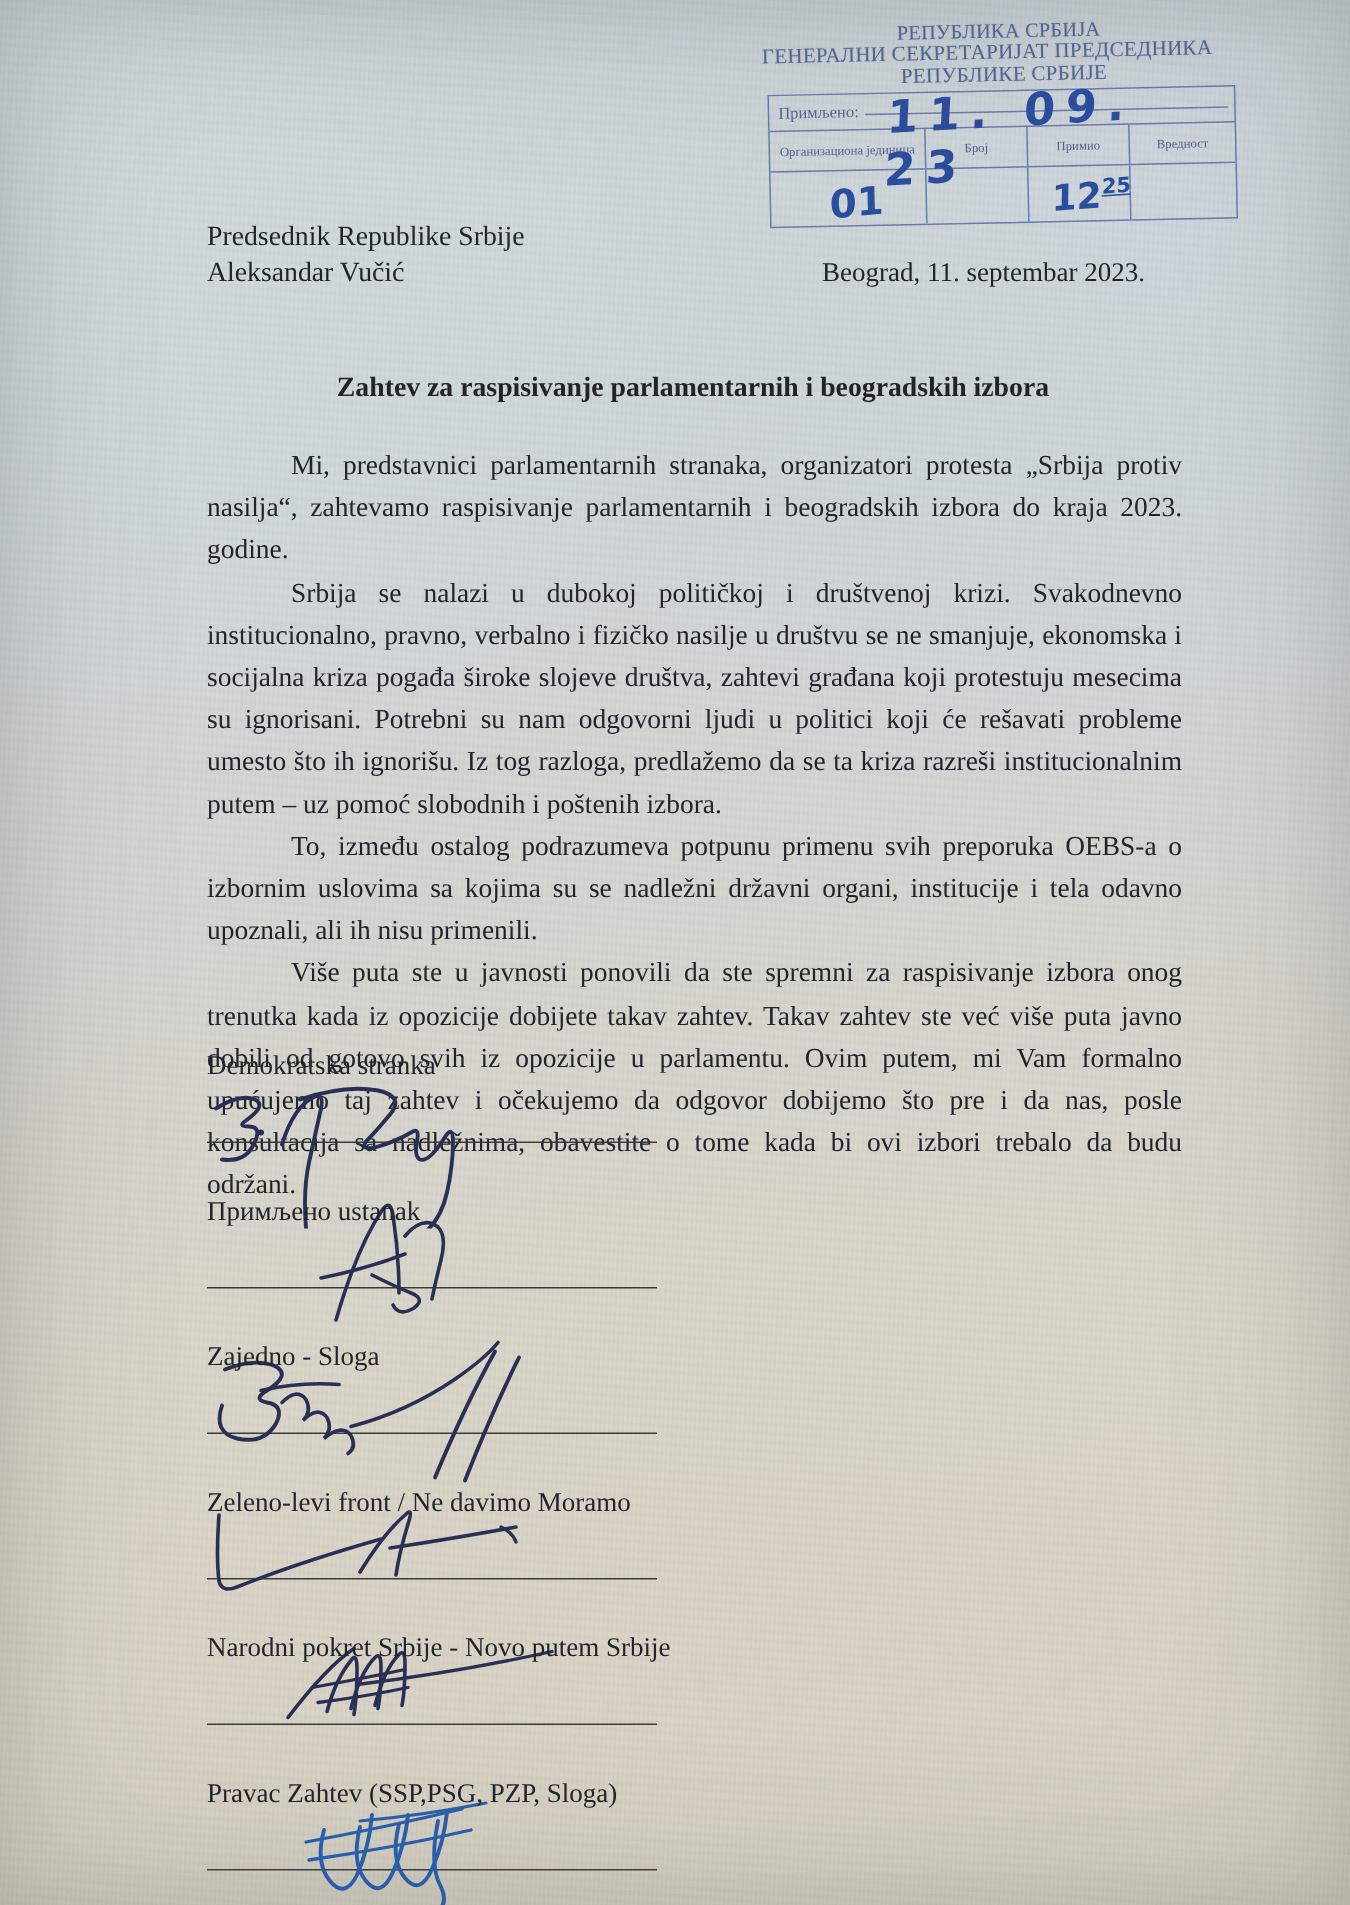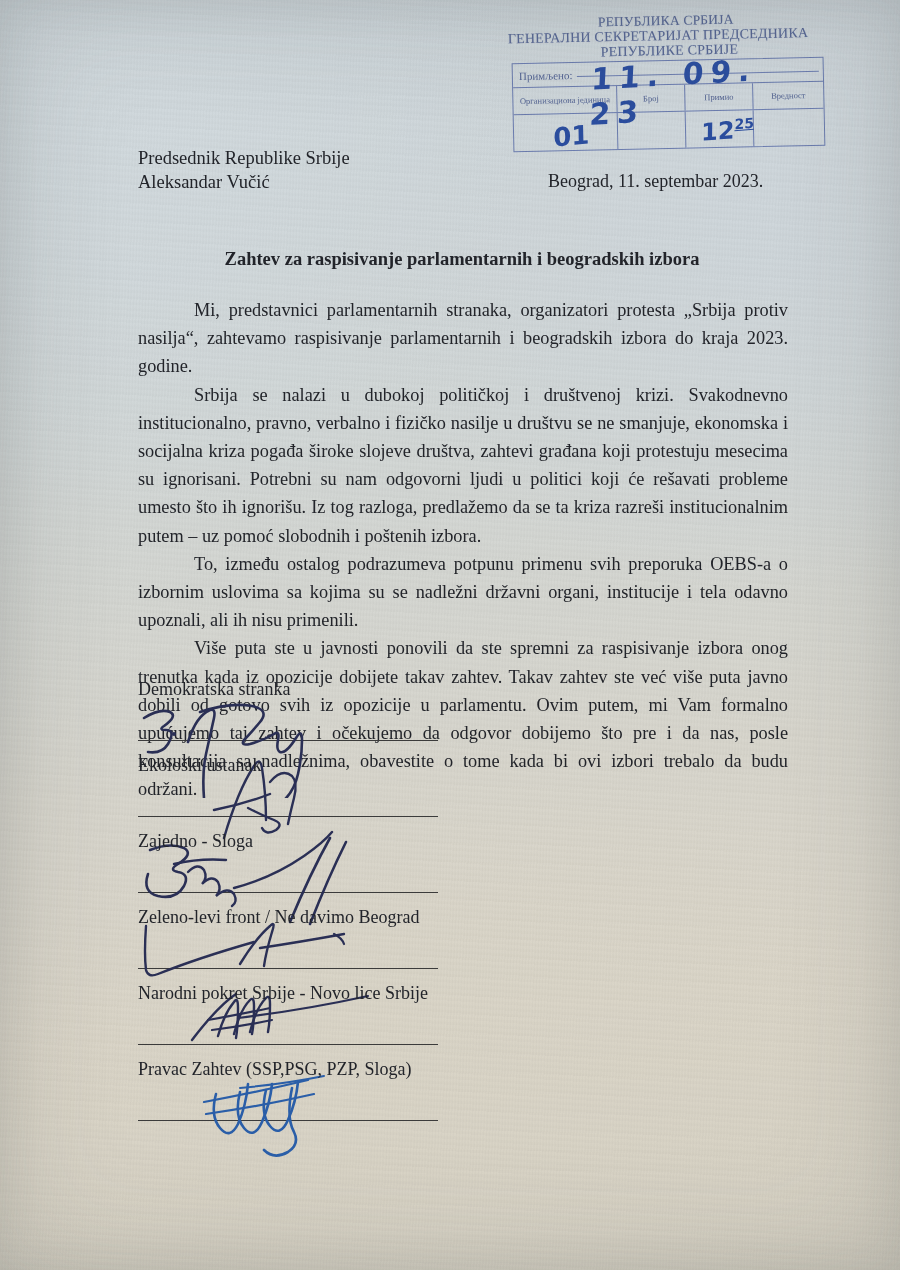--- a/index.html
+++ b/index.html
@@ -169,21 +169,21 @@
   }
   #body p { margin: 0; text-indent: 56px; }
 
   
   #signatures {
     position: absolute;
     left: 138px;
     top: 678px;
     width: 620px;
   }
-  .sig-block { position: relative; height: 76px; }
+  .sig-block { position: relative; height: 76px; margin-top: 21px; }
   .sig-label { font-size: 18px; line-height: 22px; position: relative; z-index: 3; }
   .sig-rule {
     position: absolute;
     left: 0;
     top: 62px;
     width: 300px;
     height: 0;
     border-bottom: 1.6px solid #3b3b3b;
     z-index: 1;
   }
@@ -248,21 +248,21 @@
       <div class="sig-rule"></div>
       <svg class="sig-ink" width="330" height="110" viewBox="0 0 330 110" fill="none">
         <path d="M14 30 q16 -10 26 -6 q8 4 -6 14 q-6 4 2 4 q10 0 2 14 q-6 10 -20 8" stroke="#2a2f55" stroke-width="2.6" stroke-linecap="round"></path>
         <circle cx="44" cy="46" r="2" fill="#2a2f55"></circle>
         <path d="M58 54 q8 -26 22 -32 q6 -2 4 8 q-4 18 -8 36 q-4 18 -2 44" stroke="#2a2f55" stroke-width="2.6" stroke-linecap="round"></path>
         <path d="M70 24 q30 -10 52 -6 q18 4 8 16 q-10 12 -16 18 q-4 6 6 4 q14 -4 24 -10 q6 -4 4 6 q-2 10 2 12 q6 2 16 -14 q6 -10 6 2 q0 16 -4 34 q-4 18 -16 28" stroke="#2a2f55" stroke-width="2.6" stroke-linecap="round" stroke-linejoin="round"></path>
       </svg>
     </div>
 
     <div class="sig-block">
-      <div class="sig-label">Ekološki ustanak</div>
+      <div class="sig-label">Примљено ustanak</div>
       <div class="sig-rule"></div>
       <svg class="sig-ink" width="220" height="100" viewBox="0 0 220 100" fill="none" style="top:-12px; left:62px;">
         <path d="M24 96 q14 -48 30 -72 q6 -10 8 2 q4 26 4 52" stroke="#2a2f55" stroke-width="2.4" stroke-linecap="round"></path>
         <path d="M14 68 q30 -6 56 -16" stroke="#2a2f55" stroke-width="2.4" stroke-linecap="round"></path>
         <path d="M48 66 q16 8 26 12 q10 4 2 10 q-10 6 -14 -2" stroke="#2a2f55" stroke-width="2.4" stroke-linecap="round"></path>
         <path d="M70 40 q12 -14 22 -6 q6 6 2 22 q-4 16 -6 26" stroke="#2a2f55" stroke-width="2.4" stroke-linecap="round"></path>
       </svg>
     </div>
 
     <div class="sig-block">
@@ -272,32 +272,32 @@
         <path d="M20 24 q20 -8 34 -2 q10 6 -6 16 q-10 6 0 8 q12 2 6 14 q-8 14 -26 10 q-16 -4 -10 -22" stroke="#2a2f55" stroke-width="2.6" stroke-linecap="round"></path>
         <path d="M44 38 q26 -6 52 -4" stroke="#2a2f55" stroke-width="2.4" stroke-linecap="round"></path>
         <path d="M58 46 q10 -10 16 -2 q4 8 -2 14 q10 -10 16 -2 q4 8 -2 14 q12 -10 18 -2 q4 8 -2 12" stroke="#2a2f55" stroke-width="2.4" stroke-linecap="round"></path>
         <path d="M104 62 q38 -10 70 -32 q20 -14 28 -24" stroke="#2a2f55" stroke-width="2.4" stroke-linecap="round"></path>
         <path d="M160 96 q20 -48 40 -84" stroke="#2a2f55" stroke-width="2.6" stroke-linecap="round"></path>
         <path d="M180 98 q18 -46 36 -82" stroke="#2a2f55" stroke-width="2.6" stroke-linecap="round"></path>
       </svg>
     </div>
 
     <div class="sig-block">
-      <div class="sig-label">Zeleno-levi front / Ne davimo Beograd</div>
+      <div class="sig-label">Zeleno-levi front / Ne davimo Moramo</div>
       <div class="sig-rule"></div>
       <svg class="sig-ink" width="330" height="90" viewBox="0 0 330 90" fill="none" style="top:6px;">
         <path d="M16 14 q-2 28 0 44 q2 8 12 4 q40 -16 96 -32" stroke="#2a2f55" stroke-width="2.4" stroke-linecap="round"></path>
         <path d="M110 52 q16 -26 30 -38 q6 -6 2 6 q-6 20 -8 34" stroke="#2a2f55" stroke-width="2.4" stroke-linecap="round"></path>
         <path d="M130 36 q40 -6 84 -14" stroke="#2a2f55" stroke-width="2.4" stroke-linecap="round"></path>
         <path d="M204 22 q8 4 10 10" stroke="#2a2f55" stroke-width="2.2" stroke-linecap="round"></path>
       </svg>
     </div>
 
     <div class="sig-block">
-      <div class="sig-label">Narodni pokret Srbije - Novo lice Srbije</div>
+      <div class="sig-label">Narodni pokret Srbije - Novo putem Srbije</div>
       <div class="sig-rule"></div>
       <svg class="sig-ink" width="330" height="90" viewBox="0 0 330 90" fill="none" style="top:-2px; left:40px;">
         <path d="M14 60 q26 -34 44 -46" stroke="#2a2f55" stroke-width="2.4" stroke-linecap="round"></path>
         <path d="M40 56 q6 -22 16 -34 q4 -6 4 6 q0 18 -2 30" stroke="#2a2f55" stroke-width="2.4" stroke-linecap="round"></path>
         <path d="M56 54 q6 -24 16 -34 q4 -4 4 6 q0 18 -2 28" stroke="#2a2f55" stroke-width="2.4" stroke-linecap="round"></path>
         <path d="M72 52 q6 -24 16 -34 q4 -4 4 6 q0 18 -2 28" stroke="#2a2f55" stroke-width="2.4" stroke-linecap="round"></path>
         <path d="M30 40 q34 -6 62 -12" stroke="#2a2f55" stroke-width="2.2" stroke-linecap="round"></path>
         <path d="M34 50 q32 -4 60 -10" stroke="#2a2f55" stroke-width="2.2" stroke-linecap="round"></path>
         <path d="M60 38 q66 -8 130 -22" stroke="#2a2f55" stroke-width="2.2" stroke-linecap="round"></path>
       </svg>

